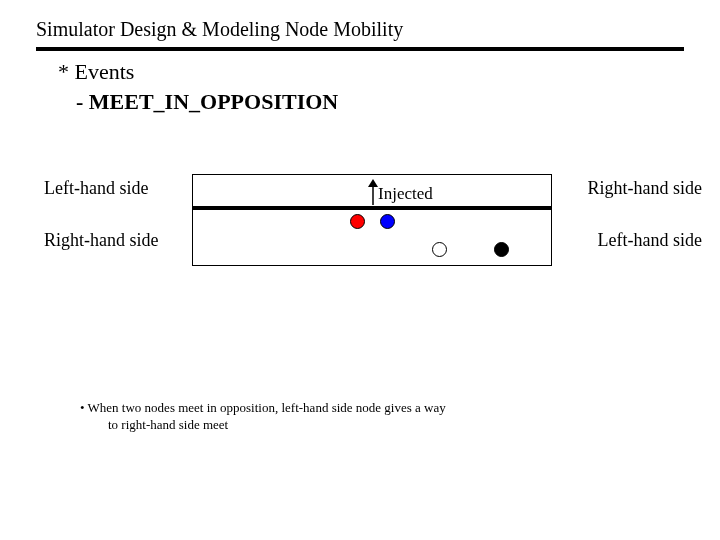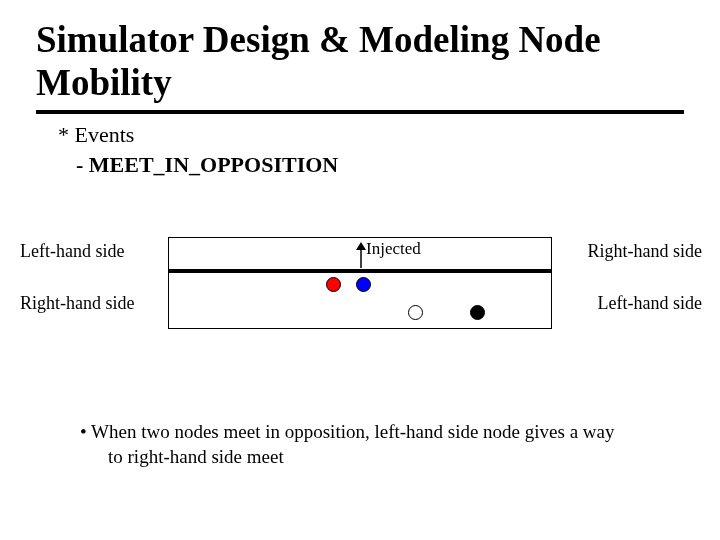--- a/index.html
+++ b/index.html
@@ -8,42 +8,43 @@
     height: 540px;
     background: #fff;
     font-family: "Times New Roman", Times, serif;
     color: #000;
     position: relative;
   }
   .title-wrap {
     padding: 18px 36px 0 36px;
   }
   .title {
-    font-size: 37px;
-    font-weight: bold;
+    font-size: 20px;
+    font-weight: normal;
   }
   .title-rule {
     border: none;
     border-top: 4px solid #000;
     margin-top: 6px;
   }
   .bullets {
     padding: 6px 0 0 58px;
     font-size: 22px;
     line-height: 1.35;
   }
   .sub {
     padding-left: 18px;
     font-weight: bold;
   }
 
   .diagram-row {
     position: relative;
     margin-top: 58px;
     height: 110px;
+    margin-left: 24px;
   }
   .side-label {
     position: absolute;
     font-size: 18px;
   }
   .ll { left: 20px; top: 4px; }
   .lr { right: 18px; top: 4px; }
   .bl { left: 20px; top: 56px; }
   .br { right: 18px; top: 56px; }
 
@@ -58,21 +59,21 @@
   .center-divider {
     position: absolute;
     left: 168px;
     right: 168px;
     top: 32px;
     height: 4px;
     background: #000;
   }
   .inj-label {
     position: absolute;
-    top: 2px;
+    top: 10px;
     left: 50%;
     transform: translateX(6px);
     font-size: 17px;
   }
   .inj-arrow {
     position: absolute;
     top: 5px;
     left: 50%;
     transform: translateX(-4px);
   }
@@ -84,22 +85,22 @@
     border: 1.5px solid #000;
   }
   .red   { background: #ff0000; }
   .blue  { background: #0000ff; }
   .black { background: #000; }
   .hollow{ background: #fff; }
 
   .note {
     position: absolute;
     left: 80px;
-    top: 420px;
-    font-size: 19px;
+    top: 400px;
+    font-size: 13px;
     line-height: 1.3;
   }
   .note-cont {
     padding-left: 28px;
   }
 </style>
 </head>
 <body>
 
 <div class="title-wrap">

